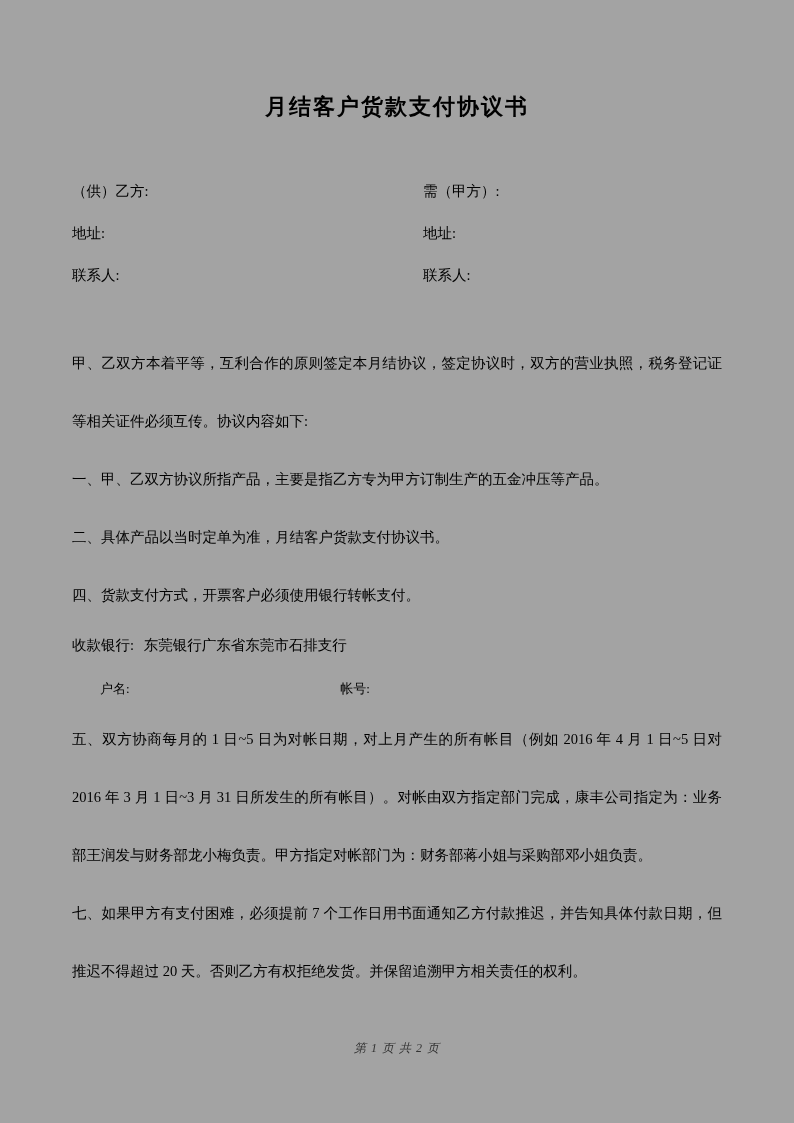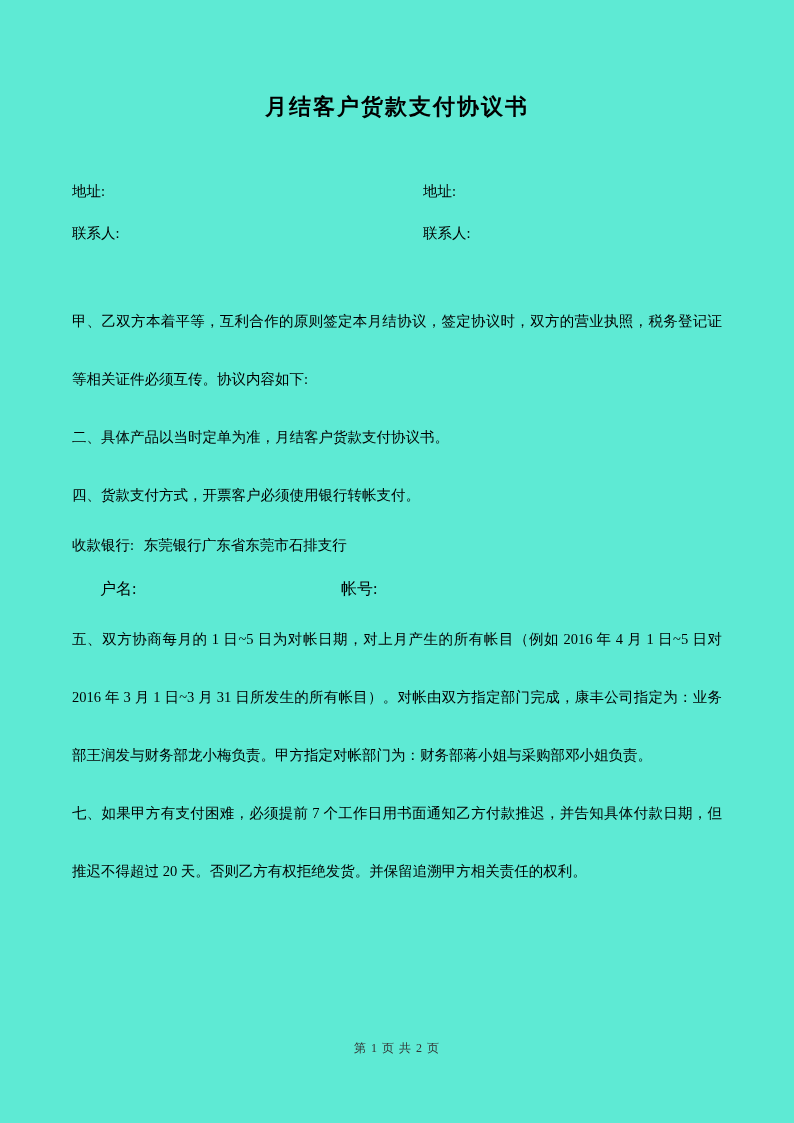--- a/index.html
+++ b/index.html
@@ -5,21 +5,21 @@
   html, body {
     margin: 0;
     padding: 0;
     background: #ffffff;
   }
   .page {
     position: relative;
     width: 794px;
     height: 1123px;
     margin: 0 auto;
-    background: #5eead4;
+    background: #a3a3a3;
     font-family: "Liberation Serif", "DejaVu Serif", serif;
     color: #000000;
     overflow: hidden;
   }
   .content {
     padding: 92px 72px 0 72px;
   }
   .title {
     margin: 0;
     text-align: center;
@@ -52,60 +52,66 @@
     text-align: justify;
   }
   .bank-line {
     font-size: 14.5px;
     line-height: 43px;
   }
   .bank-line .bank-value {
     margin-left: 6px;
   }
   .account-line {
-    font-size: 16px;
+    font-size: 13px;
     line-height: 43px;
     padding-left: 28px;
   }
   .account-line .account-name {
     display: inline-block;
     width: 237px;
   }
   .footer {
     position: absolute;
     left: 0;
     right: 0;
     bottom: 66px;
     text-align: center;
     font-size: 12px;
     color: #333333;
     letter-spacing: 1px;
+    font-style: italic;
   }
 </style>
 </head>
 <body>
 
 <div class="page">
   <div class="content">
 
     <h1 class="title">月结客户货款支付协议书</h1>
 
     <div class="fields">
       <div class="field-row">
+        <span class="field-left">（供）乙方:</span>
+        <span class="field-right">需（甲方）:</span>
+      </div>
+      <div class="field-row">
         <span class="field-left">地址:</span>
         <span class="field-right">地址:</span>
       </div>
       <div class="field-row">
         <span class="field-left">联系人:</span>
         <span class="field-right">联系人:</span>
       </div>
     </div>
 
     <div class="body-text">
       <p>甲、乙双方本着平等，互利合作的原则签定本月结协议，签定协议时，双方的营业执照，税务登记证等相关证件必须互传。协议内容如下:</p>
+      <p>一、甲、乙双方协议所指产品，主要是指乙方专为甲方订制生产的五金冲压等产品。</p>
       <p>二、具体产品以当时定单为准，月结客户货款支付协议书。</p>
       <p>四、货款支付方式，开票客户必须使用银行转帐支付。</p>
 
       <div class="bank-line">
         <span>收款银行:</span>
         <span class="bank-value">东莞银行广东省东莞市石排支行</span>
       </div>
 
       <div class="account-line">
         <span class="account-name">户名:</span>

